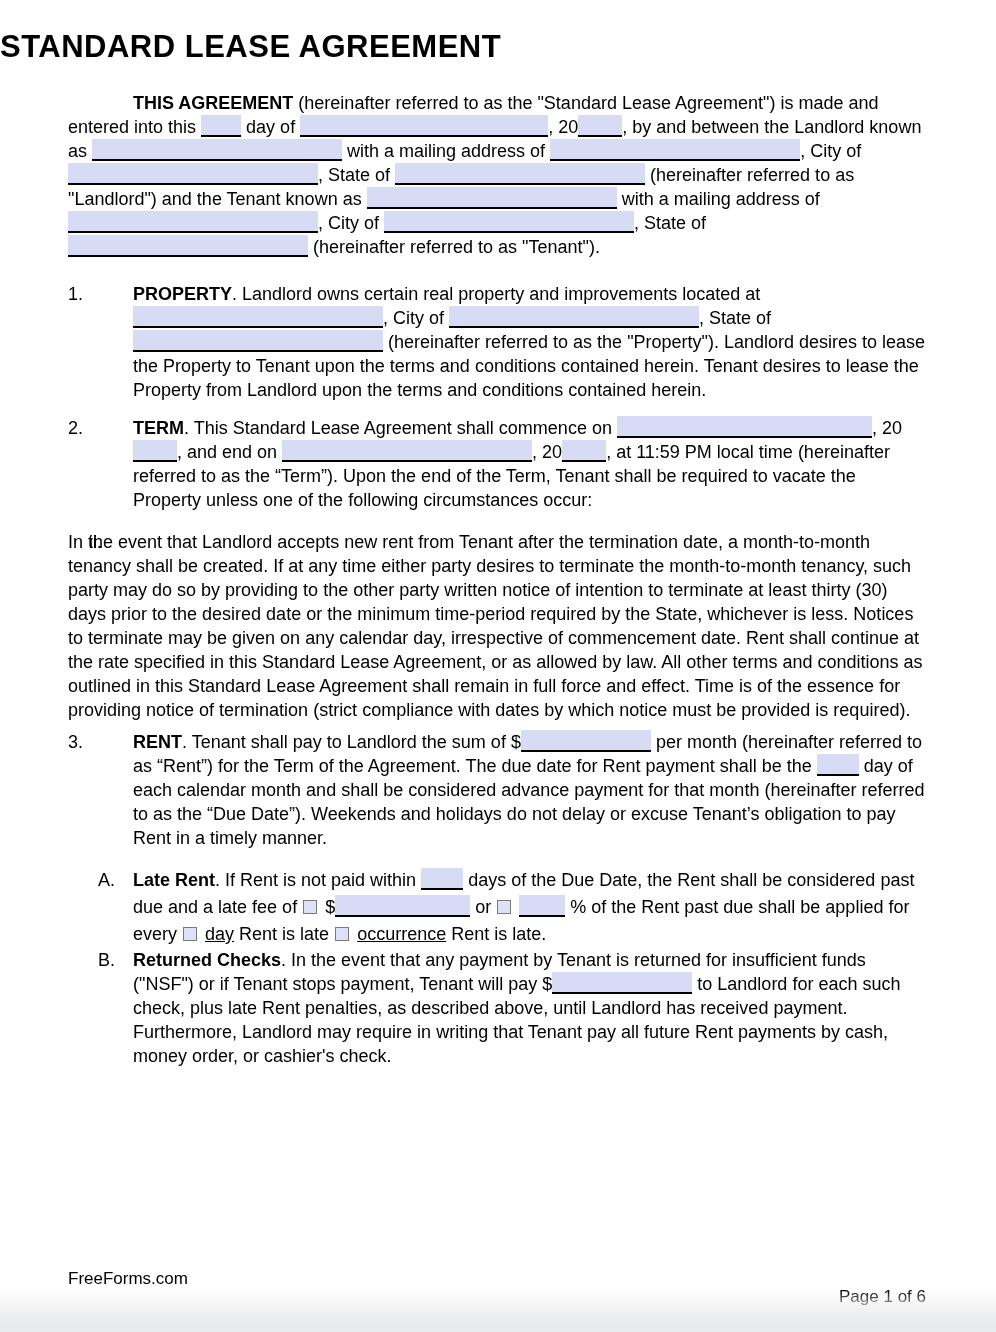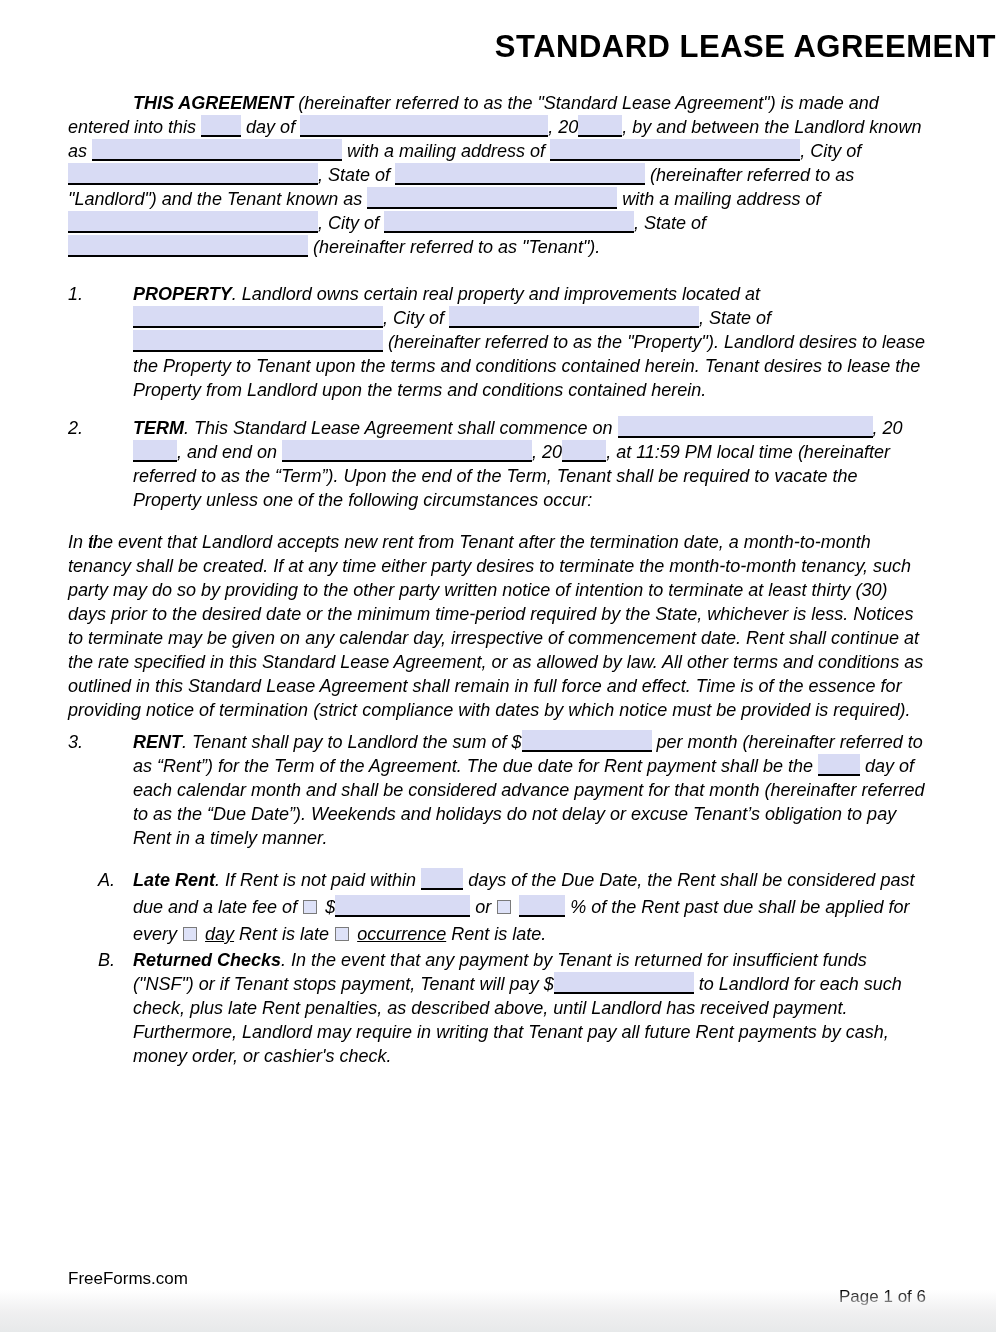--- a/index.html
+++ b/index.html
@@ -4,24 +4,24 @@
 <style>
   html,body{margin:0;padding:0;}
   body{
     width:996px;height:1332px;position:relative;overflow:hidden;
     background:#ffffff;color:#000;
     font-family:"Liberation Sans",sans-serif;
     font-size:18px;line-height:24px;
   }
   .page{position:absolute;inset:0;}
   h1.title{
-    margin:30px 0 0 0;text-align:right;font-weight:bold;
+    margin:30px 0 0 0;text-align:left;font-weight:bold;
     font-size:31px;line-height:34px;letter-spacing:0.5px;
   }
-  .content{padding:0 68px;font-style:italic;}
+  .content{padding:0 68px;}
   .block{position:relative;}
   .hang{padding-left:65px;}
   .marker{position:absolute;left:0;top:0;}
   .roman .marker{width:34px;text-align:right;}
   .alpha .marker{left:30px;width:24px;}
   
   [data-name="intro-paragraph"]{margin-top:27px;text-indent:65px;}
   [data-name="consideration-paragraph"]{margin-top:12px;}
   [data-name="section-property"]{margin-top:23px;}
   [data-name="section-term"]{margin-top:14px;}

